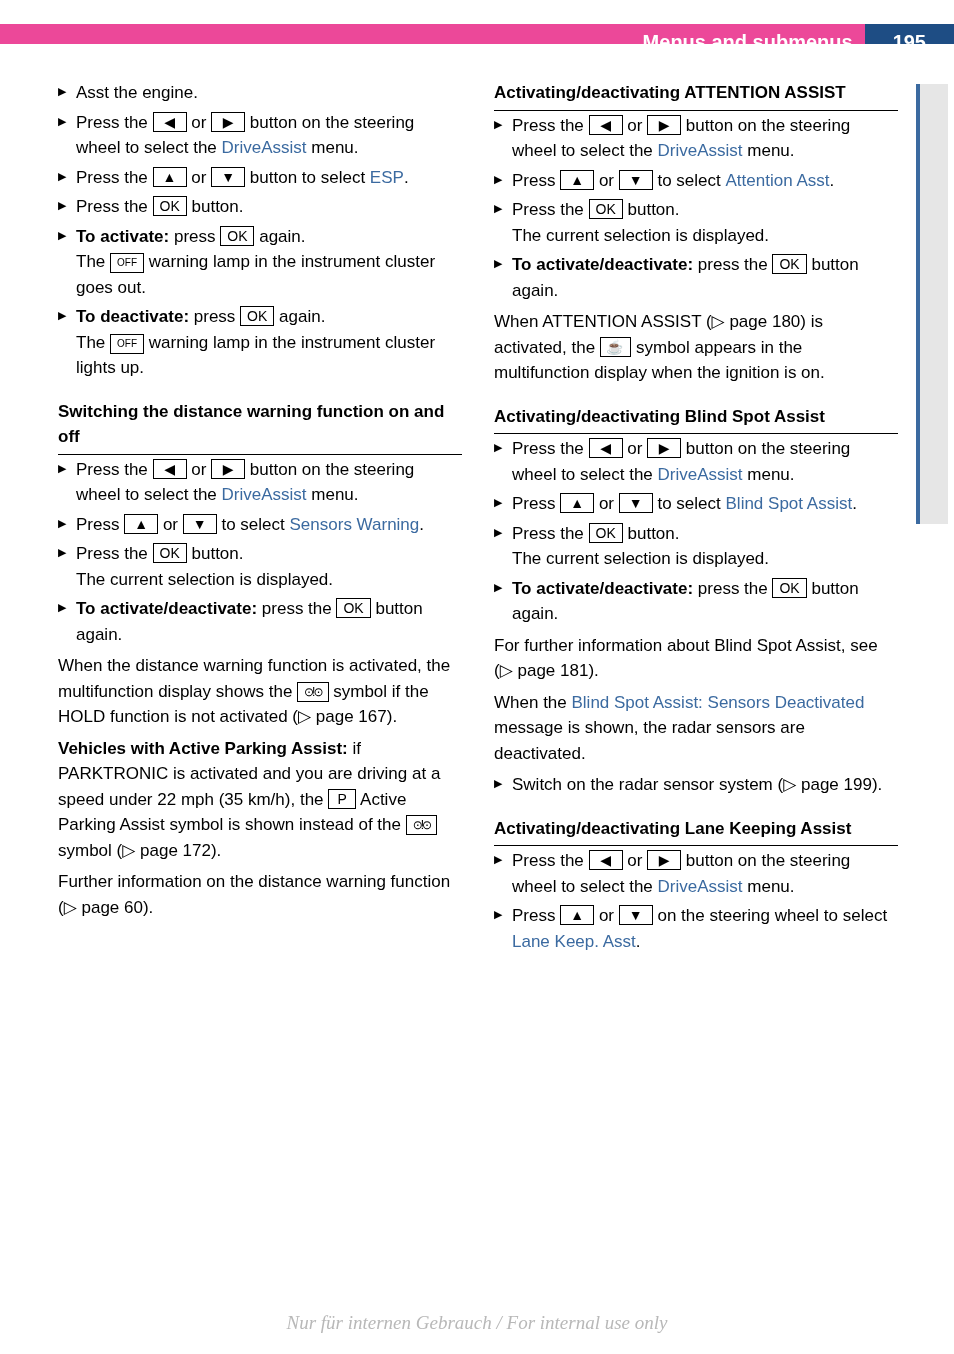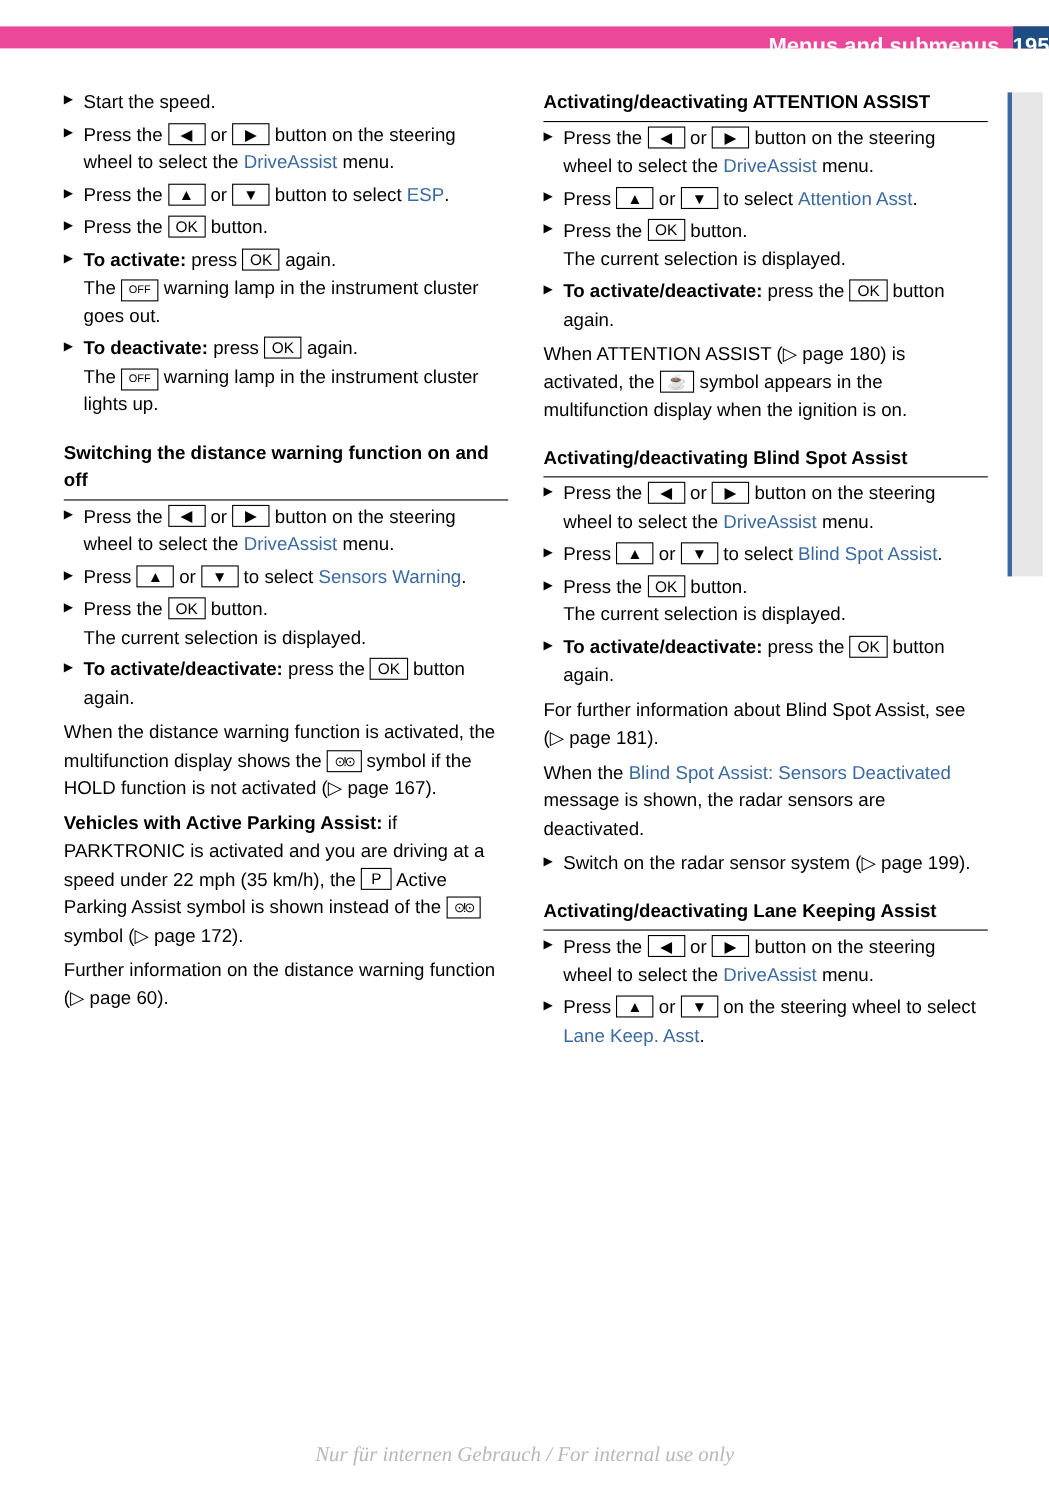--- a/index.html
+++ b/index.html
@@ -29,21 +29,21 @@
     font-size: 20px;
     line-height: 36px;
     padding-right: 12px;
   }
   .page-num {
     background: #1e4d84;
     color: #fff;
     font-weight: bold;
     font-size: 20px;
     line-height: 36px;
-    padding: 0 0;
+    padding: 0 28px;
   }
   .side-tab {
     position: absolute;
     right: 6px;
     top: 84px;
     width: 32px;
     height: 440px;
     background: #e6e6e6;
     border-left: 4px solid #3b6aa0;
   }
@@ -129,21 +129,21 @@
   <span class="page-num">195</span>
 </div>
 
 <div class="side-tab"></div>
 <div class="side-tab-text">On-board computer and displays</div>
 
 <div class="content">
 
   <div class="col">
     <ul class="steps">
-      <li><span>Start the speed.</span></li>
+      <li><span>Asst the engine.</span></li>
       <li>
         <span>Press the </span><span class="btn btn-wide">◀</span><span> or </span><span class="btn btn-wide">▶</span><span> button on the steering wheel to select the </span><span class="menu-term">DriveAssist</span><span> menu.</span>
       </li>
       <li>
         <span>Press the </span><span class="btn btn-wide">▲</span><span> or </span><span class="btn btn-wide">▼</span><span> button to select </span><span class="menu-term">ESP</span><span>.</span>
       </li>
       <li>
         <span>Press the </span><span class="btn">OK</span><span> button.</span>
       </li>
       <li>

